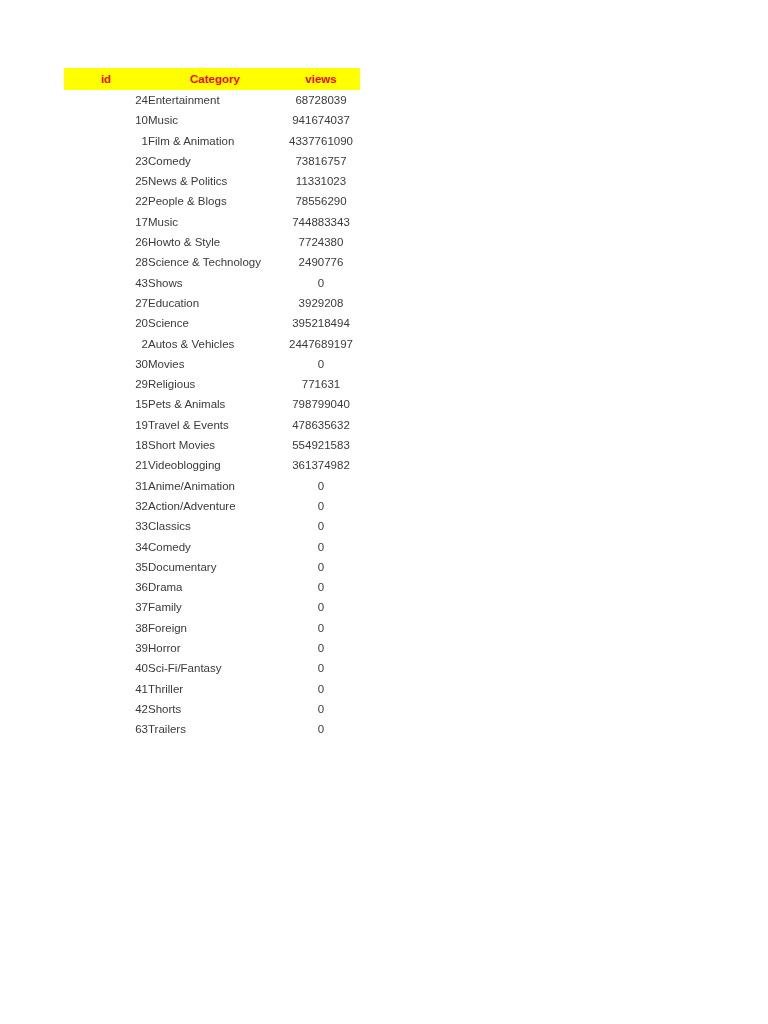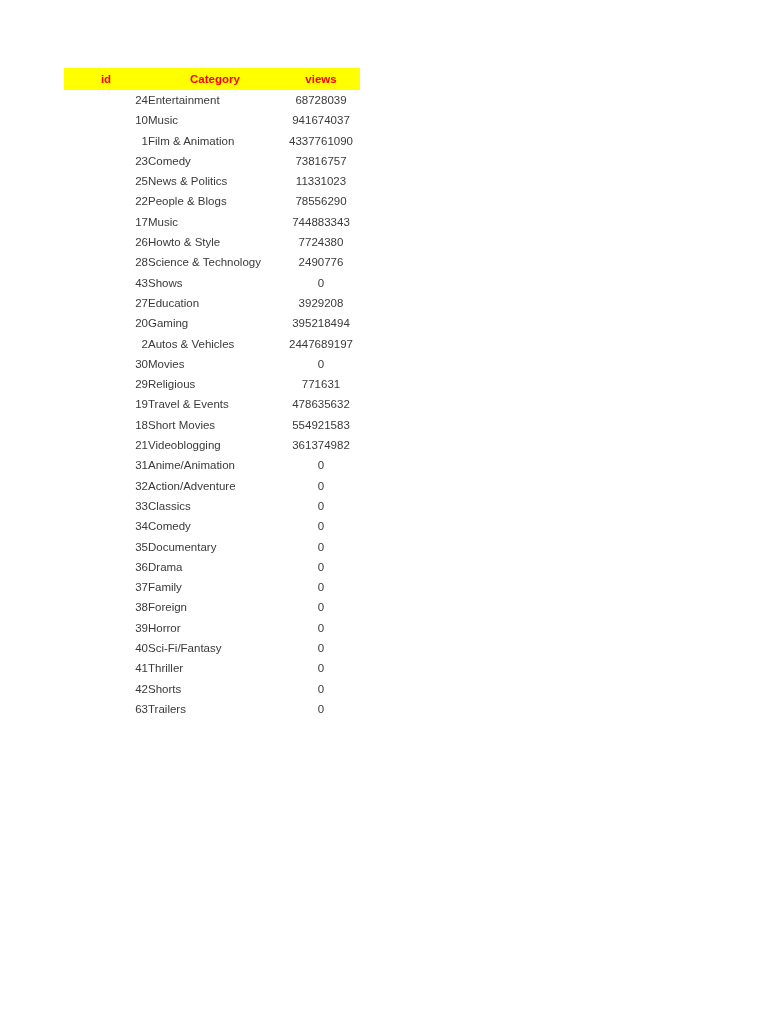--- a/index.html
+++ b/index.html
@@ -131,37 +131,42 @@
           <td class="cell-category">Shows</td>
           <td class="cell-views">0</td>
         </tr>
         <tr>
           <td class="cell-id">27</td>
           <td class="cell-category">Education</td>
           <td class="cell-views">3929208</td>
         </tr>
         <tr>
           <td class="cell-id">20</td>
-          <td class="cell-category">Gaming</td>
+          <td class="cell-category">Science</td>
           <td class="cell-views">395218494</td>
         </tr>
         <tr>
           <td class="cell-id">2</td>
           <td class="cell-category">Autos &amp; Vehicles</td>
           <td class="cell-views">2447689197</td>
         </tr>
         <tr>
           <td class="cell-id">30</td>
           <td class="cell-category">Movies</td>
           <td class="cell-views">0</td>
         </tr>
         <tr>
           <td class="cell-id">29</td>
           <td class="cell-category">Religious</td>
           <td class="cell-views">771631</td>
+        </tr>
+        <tr>
+          <td class="cell-id">15</td>
+          <td class="cell-category">Pets &amp; Animals</td>
+          <td class="cell-views">798799040</td>
         </tr>
         <tr>
           <td class="cell-id">19</td>
           <td class="cell-category">Travel &amp; Events</td>
           <td class="cell-views">478635632</td>
         </tr>
         <tr>
           <td class="cell-id">18</td>
           <td class="cell-category">Short Movies</td>
           <td class="cell-views">554921583</td>

